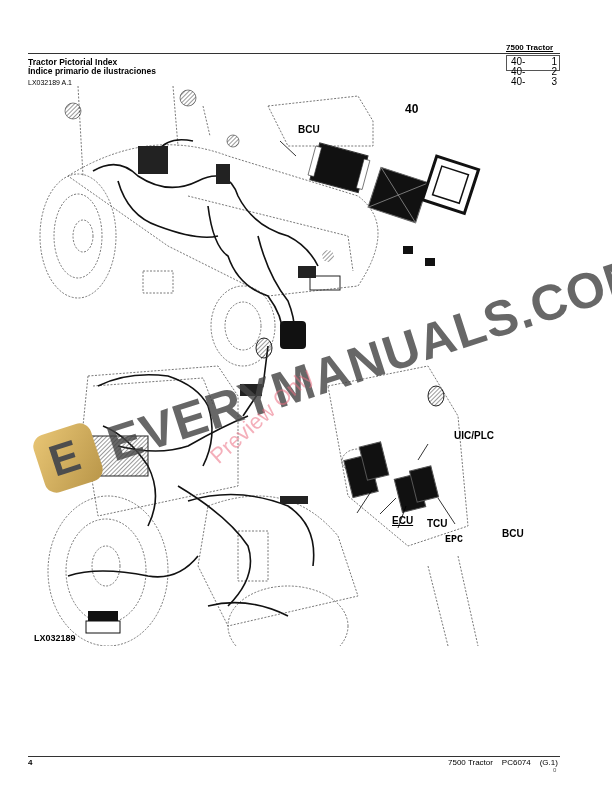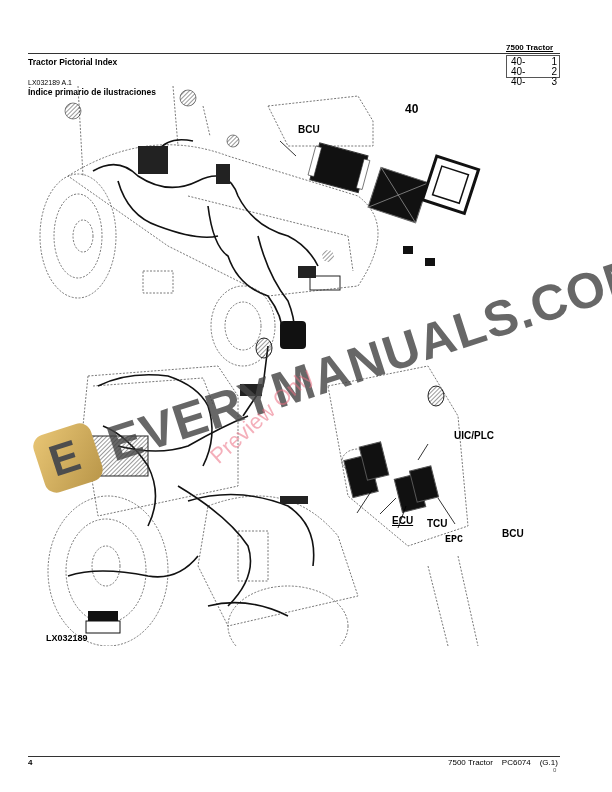--- a/index.html
+++ b/index.html
@@ -3,24 +3,24 @@
   <meta charset="utf-8">
   <style>
     html, body { margin: 0; padding: 0; background: #ffffff; }
     body { width: 612px; height: 792px; position: relative; overflow: hidden;
            font-family: "Liberation Sans", sans-serif; color: #000; }
     .abs { position: absolute; }
 
     
     .hdr-rule { left: 28px; top: 53px; width: 532px; height: 1px; background: #333; }
     .model-title { left: 506px; top: 43px; font-size: 8px; font-weight: bold; text-decoration: underline; white-space: nowrap; }
-    .section-box { left: 506px; top: 55px; width: 54px; height: 23px; border: 1px solid #555; box-sizing: border-box; }
+    .section-box { left: 506px; top: 55px; width: 54px; height: 16px; border: 1px solid #555; box-sizing: border-box; }
     .section-row { position: absolute; left: 4px; right: 2px; height: 10px; font-size: 10px; line-height: 10px; display: flex; justify-content: space-between; }
     .title-en { left: 28px; top: 57px; font-size: 8.5px; font-weight: bold; }
-    .title-es { left: 28px; top: 66px; font-size: 8.5px; font-weight: bold; margin-top: 21px; }
+    .title-es { left: 28px; top: 66px; font-size: 8.5px; font-weight: bold; }
     .fig-ref { left: 28px; top: 79px; font-size: 7px; }
 
     
     .figure { left: 28px; top: 86px; width: 560px; height: 560px; }
     .fig-label { font-weight: bold; font-size: 10px; position: absolute; white-space: nowrap; padding-left: 44px; }
     .big-num { font-weight: bold; font-size: 12px; position: absolute; text-align: center; }
     .fig-id { font-weight: bold; font-size: 9px; position: absolute; }
 
     
     .wm-main { left: 100px; top: 418px; font-size: 50px; font-weight: bold; color: rgba(70,70,70,0.82);
@@ -177,21 +177,21 @@
     <ellipse cx="408" cy="310" rx="8" ry="10" fill="url(#hatch)" stroke="#222"></ellipse>
   </svg>
 
   <span class="big-num" style="left:377px;top:16px;">40</span>
   <span class="fig-label" style="left:226px;top:38px;">BCU</span>
   <span class="fig-label" style="left:382px;top:344px;">UIC/PLC</span>
   <span class="fig-label" style="left:320px;top:429px;text-decoration:underline;">ECU</span>
   <span class="fig-label" style="left:355px;top:432px;">TCU</span>
   <span class="fig-label" style="left:373px;top:448px;font-family:Liberation Mono, monospace;">EPC</span>
   <span class="fig-label" style="left:430px;top:442px;">BCU</span>
-  <span class="fig-id" style="left:18px;top:547px;">LX032189</span>
+  <span class="fig-id" style="left:6px;top:547px;">LX032189</span>
 </div>
 
 <div class="abs wm-logo">
   <span class="wm-logo-glyph">E</span>
 </div>
 <div class="abs wm-main">EVERYMANUALS.COM</div>
 <div class="abs wm-preview">Preview Only</div>
 
 <div class="abs ftr-rule"></div>
 <div class="abs page-num">4</div>

